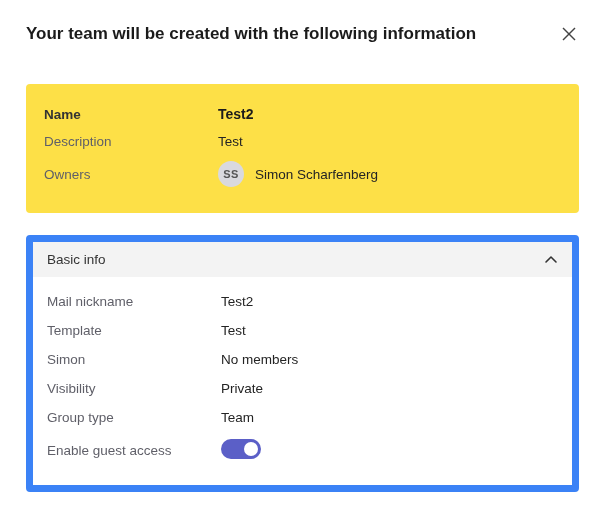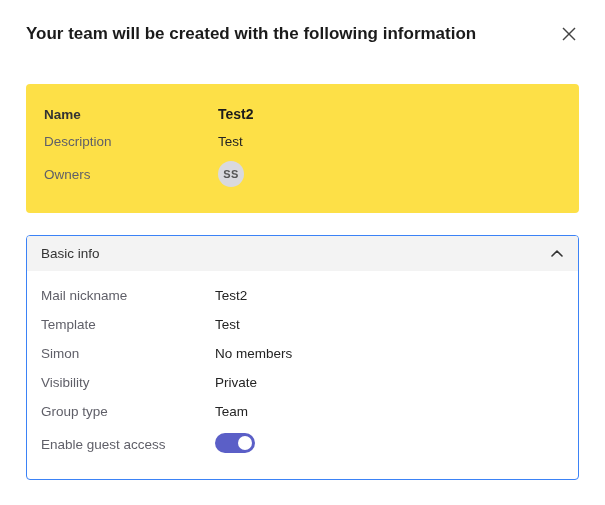--- a/index.html
+++ b/index.html
@@ -72,21 +72,21 @@
       color: #555;
       font-size: 11px;
       font-weight: 600;
       display: flex;
       align-items: center;
       justify-content: center;
       letter-spacing: 0.5px;
     }
 
     .section {
-      border: 1px solid #3b82f6;
+      border: 7px solid #3b82f6;
       border-radius: 4px;
       overflow: hidden;
     }
     .section-header {
       background: #f3f3f3;
       padding: 10px 14px;
       display: flex;
       justify-content: space-between;
       align-items: center;
       cursor: pointer;
@@ -145,20 +145,21 @@
   </div>
   <div class="kv-row">
     <span class="kv-label">Description</span>
     <span class="kv-value">Test</span>
   </div>
   <div class="kv-row">
     <span class="kv-label">Owners</span>
     <span class="kv-value">
       <span class="owner-chip">
         <span class="avatar">SS</span>
+        <span>Simon Scharfenberg</span>
       </span>
     </span>
   </div>
 </div>
 
 <div class="section">
   <div class="section-header">
     <span class="section-title">Basic info</span>
     <svg class="chevron" viewBox="0 0 14 14" fill="none" stroke="currentColor" stroke-width="1.6" stroke-linecap="round" stroke-linejoin="round">
       <polyline points="2,9 7,4 12,9"></polyline>

